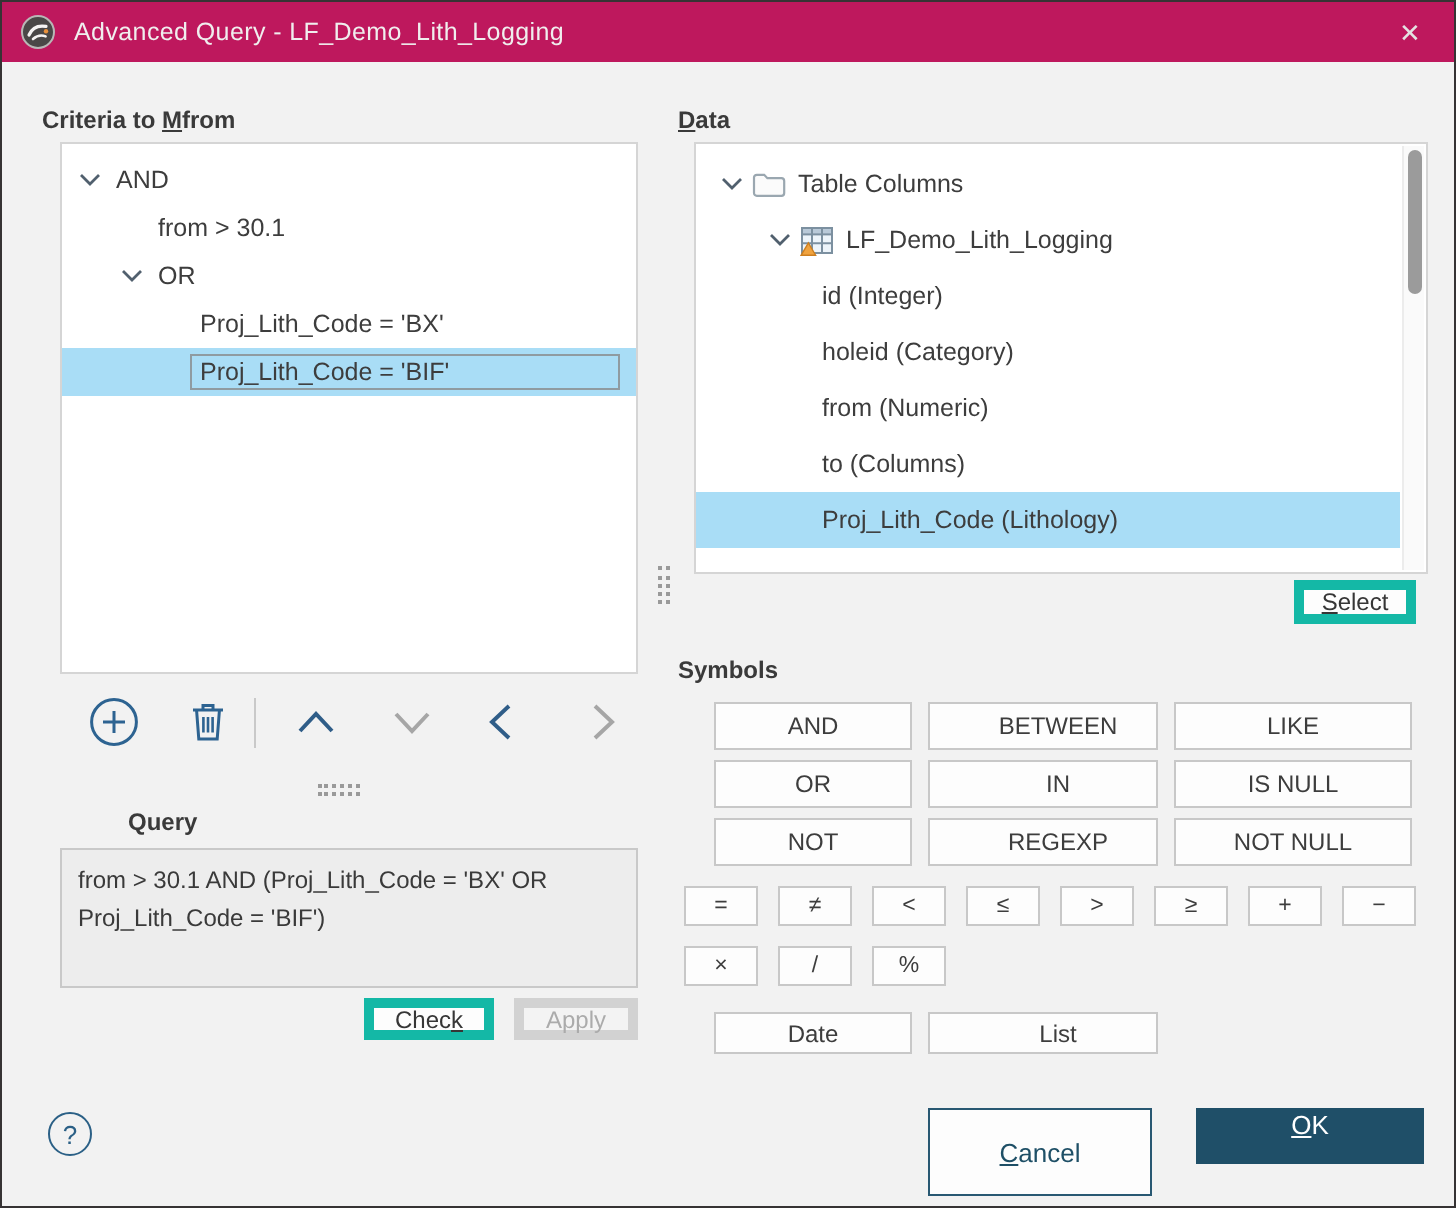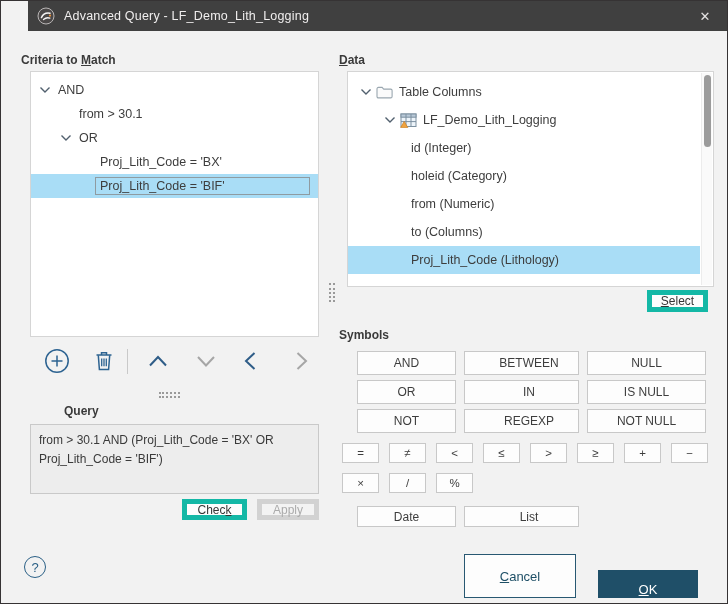--- a/index.html
+++ b/index.html
@@ -1,21 +1,21 @@
 <!DOCTYPE html>
 <html><head>
 <meta charset="utf-8">
 <style>
   * { box-sizing: border-box; margin: 0; padding: 0; }
   html,body { background:#fff; }
   body { font-family: "Liberation Sans", sans-serif; }
   .window { position:relative; width:728px; height:604px; background:#f2f2f2; border:1px solid #363334; overflow:hidden; }
 
   
-  .titlebar { height:30px; background:#404040; display:flex; align-items:center; padding-left:9px;margin-left:27px; }
+  .titlebar { height:30px; background:#be185d; display:flex; align-items:center; padding-left:9px; }
   .app-icon { width:18px; height:18px; margin-right:9px; flex:0 0 auto; }
   .title { color:#f0eeee; font-size:12.5px; flex:1; letter-spacing:.2px; }
   .close-btn { width:44px; height:30px; color:#e4e2e2; font-size:13px; display:flex; align-items:center; justify-content:center; cursor:default; }
 
   .dlg-body { position:relative; height:572px; }
 
   .section-label { position:absolute; font-size:12px; font-weight:bold; color:#3a3a3a; white-space:pre; }
   .u { text-decoration:underline; }
 
   .panel-box { position:absolute; background:#fff; border:1px solid #d5d5d5; }
@@ -66,21 +66,21 @@
   .sym { display:flex; align-items:center; justify-content:center; background:#fdfdfd; border:1px solid #c8c8c8; font-size:12px; color:#3d3d3d; height:24px; }
   .op  { width:37px; height:20px; display:flex; align-items:center; justify-content:center; background:#fdfdfd; border:1px solid #c8c8c8; font-size:11.5px; color:#3d3d3d; }
   .w1 { width:99px; } .w2 { width:115px;padding-left:15px; } .w3 { width:119px; }
   #symrow1 { top:320px; } #symrow2 { top:349px; } #symrow3 { top:378px; }
   #oprow1 { top:412px; } #oprow2 { top:442px; }
   #valrow { top:475px; } #valrow .sym { height:21px; }
 
   
   .help-circle { position:absolute; left:23px; top:525px; width:22px; height:22px; border:1.6px solid #2b6086; border-radius:50%; color:#2b6086; font-size:13px; display:flex; align-items:center; justify-content:center; }
   #cancel-btn { position:absolute; left:463px; top:523px; width:112px; height:44px; background:#fdfdfd; border:1px solid #285872; color:#1e4f66; font-size:13px; display:flex; align-items:center; justify-content:center; }
-  #ok-btn { position:absolute; left:597px; top:523px; width:100px; height:28px; background:#1f4f68; border:1px solid #1f4f68; color:#fff; font-size:13px; display:flex; align-items:flex-end; justify-content:center;margin-top:16px; }
+  #ok-btn { position:absolute; left:597px; top:523px; width:114px; height:28px; background:#1f4f68; border:1px solid #1f4f68; color:#fff; font-size:13px; display:flex; align-items:flex-start; justify-content:center; }
 </style>
 </head>
 <body>
 
 <div class="window">
 
   <div class="titlebar">
     <span class="app-icon">
       <svg viewBox="0 0 18 18">
         <circle cx="9" cy="9" r="8" fill="#4a4747" stroke="#b9b6b6" stroke-width="1"></circle>
@@ -88,21 +88,21 @@
         <path d="M6.5 12.5 C8.5 10.8 11 10.5 12.8 11.2" fill="none" stroke="#f5f3f3" stroke-width="1.3" stroke-linecap="round"></path>
         <circle cx="13" cy="8.6" r="1.1" fill="#e8913c"></circle>
       </svg>
     </span>
     <span class="title">Advanced Query - LF_Demo_Lith_Logging</span>
     <span class="close-btn">✕</span>
   </div>
 
   <div class="dlg-body">
 
-    <div class="section-label" style="left:20px; top:22px;"><span>Criteria to </span><span class="u">M</span><span>atch</span></div>
+    <div class="section-label" style="left:20px; top:22px;"><span>Criteria to </span><span class="u">M</span><span>from</span></div>
 
     <div class="panel-box" id="criteria-box">
       <div class="trow c-l0">
         <span class="chev">
             <svg viewBox="0 0 12 8">
               <polyline points="1.5,1.5 6,6 10.5,1.5" fill="none" stroke="#51606e" stroke-width="1.4"></polyline>
             </svg>
           </span>
         <span class="tlabel">AND</span>
       </div>
@@ -207,21 +207,21 @@
 
     <div class="btn" id="select-btn">
         <span><span></span><span class="u">S</span><span>elect</span></span>
       </div>
 
     <div class="section-label" style="left:338px; top:297px;">Symbols</div>
 
     <div class="symrow" id="symrow1">
       <div class="sym w1">AND</div>
       <div class="sym w2">BETWEEN</div>
-      <div class="sym w3">NULL</div>
+      <div class="sym w3">LIKE</div>
     </div>
     <div class="symrow" id="symrow2">
       <div class="sym w1">OR</div>
       <div class="sym w2">IN</div>
       <div class="sym w3">IS NULL</div>
     </div>
     <div class="symrow" id="symrow3">
       <div class="sym w1">NOT</div>
       <div class="sym w2">REGEXP</div>
       <div class="sym w3">NOT NULL</div>

